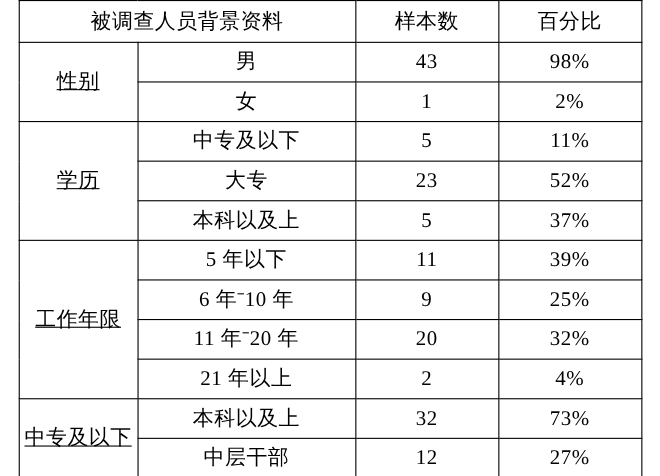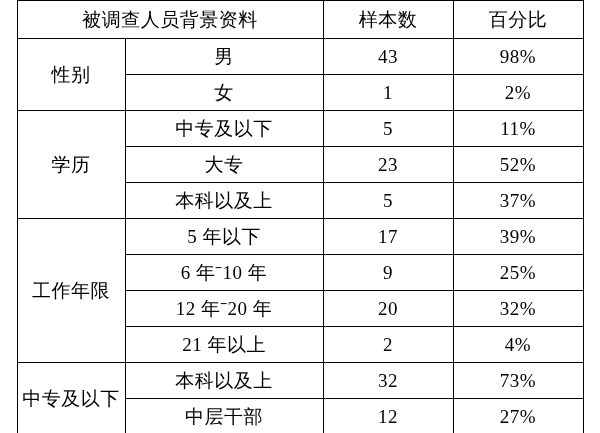--- a/index.html
+++ b/index.html
@@ -50,20 +50,21 @@
   table.data-table thead td {
     height: 31px;
     line-height: 31px;
   }
   .col-cat { width: 108px; }
   .col-sub { width: 198px; }
   .col-num { width: 130px; }
   .col-pct { width: 130px; }
   .cat-cell {
     letter-spacing: 2px;
+    text-decoration: underline;
   }
   .sub-cell {
     letter-spacing: 1px;
   }
   .num-cell, .pct-cell {
     font-family: "Liberation Serif", "DejaVu Serif", serif;
   }
 </style>
 </head>
 <body>
@@ -112,30 +113,30 @@
       </tr>
       <tr>
         <td class="sub-cell">本科以及上</td>
         <td class="num-cell">5</td>
         <td class="pct-cell">37%</td>
       </tr>
 
       <tr>
         <td class="cat-cell" rowspan="4">工作年限</td>
         <td class="sub-cell">5 年以下</td>
-        <td class="num-cell">17</td>
+        <td class="num-cell">11</td>
         <td class="pct-cell">39%</td>
       </tr>
       <tr>
         <td class="sub-cell">6 年ˉ10 年</td>
         <td class="num-cell">9</td>
         <td class="pct-cell">25%</td>
       </tr>
       <tr>
-        <td class="sub-cell">12 年ˉ20 年</td>
+        <td class="sub-cell">11 年ˉ20 年</td>
         <td class="num-cell">20</td>
         <td class="pct-cell">32%</td>
       </tr>
       <tr>
         <td class="sub-cell">21 年以上</td>
         <td class="num-cell">2</td>
         <td class="pct-cell">4%</td>
       </tr>
 
       <tr>

